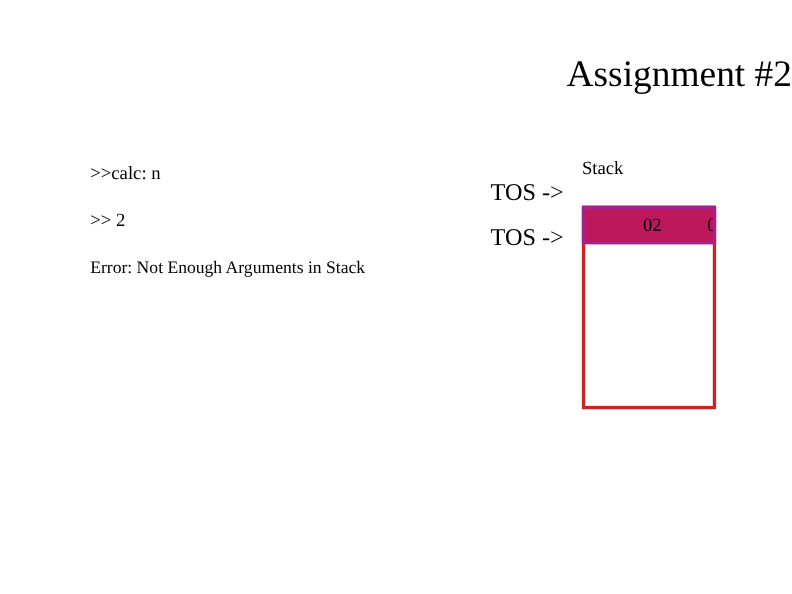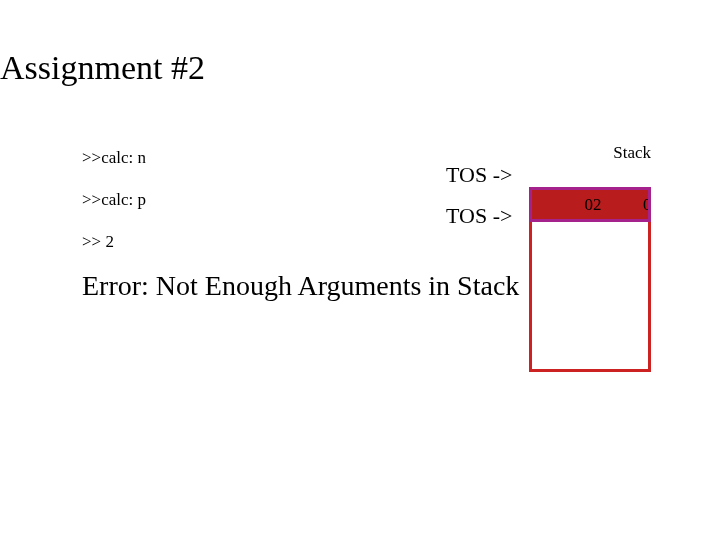--- a/index.html
+++ b/index.html
@@ -23,21 +23,21 @@
     width: 720px;
     height: 540px;
   }
 
   
   .slide-title {
     position: absolute;
     left: 0;
     top: 48px;
     width: 720px;
-    text-align: left;
+    text-align: right;
     font-size: 34px;
     line-height: 40px;
     font-weight: normal;
     letter-spacing: 0px;
     white-space: nowrap;
   }
 
   
   .console-block {
     position: absolute;
@@ -45,44 +45,43 @@
     top: 148px;
     width: 400px;
   }
   .console-line {
     font-size: 17px;
     line-height: 20px;
     white-space: pre;
     margin: 0 0 22px 0;
   }
   .console-line.error-line {
-    font-size: 28px;
+    font-size: 16px;
     line-height: 24px;
     margin-bottom: 0;
     margin-top: 6px;
-    text-align: right;
   }
 
   
   .tos-label {
     position: absolute;
     font-size: 22px;
     line-height: 22px;
     white-space: pre;
   }
   .tos-label-1 { left: 446px; top: 164px; }
   .tos-label-2 { left: 446px; top: 205px; }
 
   
   .stack-heading {
     position: absolute;
     left: 529px;
     top: 143px;
     width: 122px;
-    text-align: right;
+    text-align: left;
     font-size: 17px;
     line-height: 20px;
     white-space: nowrap;
   }
 
   
   .stack-outer {
     position: absolute;
     left: 529px;
     top: 188px;
@@ -93,21 +92,21 @@
     background: #ffffff;
   }
   .stack-cell {
     position: absolute;
     left: 529px;
     top: 187px;
     width: 122px;
     height: 35px;
     box-sizing: border-box;
     border: 3px solid #A5218C;
-    background: #b91c1c;
+    background: #be185d;
     overflow: hidden;
   }
   
   .stack-cell-value {
     position: absolute;
     left: 0;
     top: 4px;
     width: 122px;
     text-align: center;
     font-size: 17px;
@@ -121,21 +120,20 @@
 </style>
 </head>
 <body>
 
 <div class="slide">
 
   <div class="slide-title">Assignment #2</div>
 
   <div class="console-block">
     <div class="console-line">&gt;&gt;calc: n</div>
-    <div class="console-line">&gt;&gt;calc: p</div>
     <div class="console-line">&gt;&gt; 2</div>
     <div class="console-line error-line">Error: Not Enough Arguments in Stack</div>
   </div>
 
   <div class="tos-label tos-label-1">TOS -&gt;</div>
   <div class="tos-label tos-label-2">TOS -&gt;</div>
 
   <div class="stack-heading">Stack</div>
 
   <div class="stack-outer" style="border-color: rgb(204, 34, 34);"></div>

